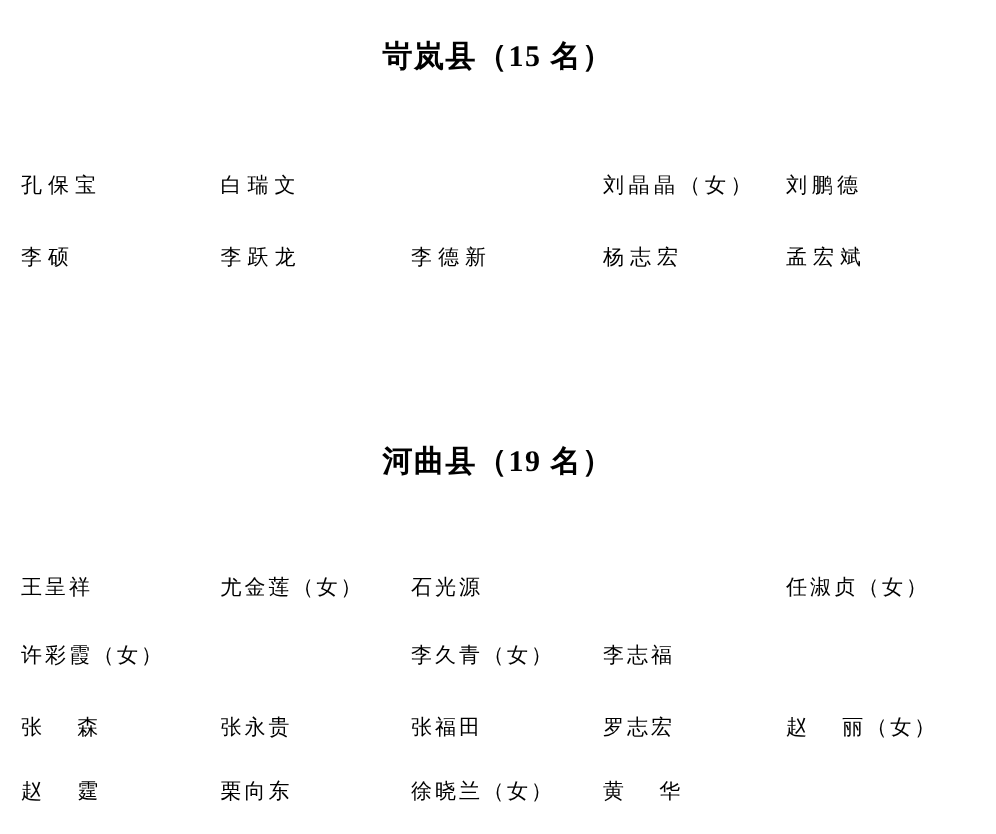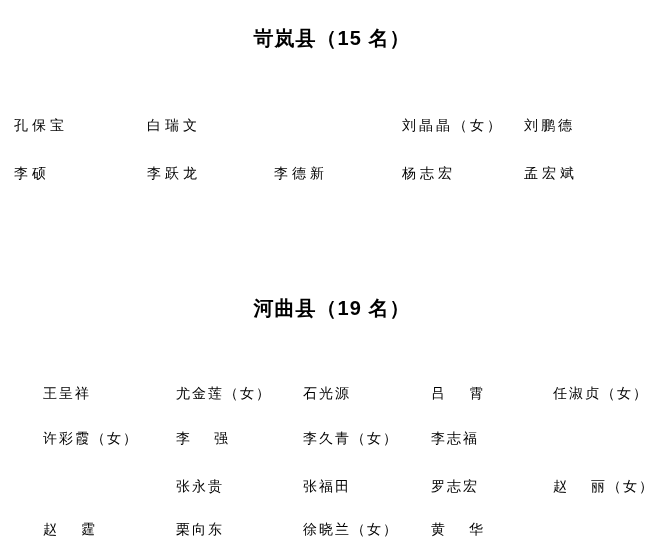--- a/index.html
+++ b/index.html
@@ -6,21 +6,21 @@
     margin: 0;
     padding: 0;
     background: #ffffff;
   }
   .page {
     position: relative;
     width: 664px;
     height: 556px;
     background: #ffffff;
     color: #000000;
-    font-family: Liberation Sans, sans-serif;
+    font-family: Liberation Serif, serif;
     overflow: hidden;
   }
   .section-title {
     position: absolute;
     left: 0;
     right: 0;
     text-align: center;
     font-size: 20px;
     font-weight: bold;
     line-height: 22px;
@@ -42,21 +42,21 @@
   }
   
   .c1 { left: 14px; }
   .c2 { left: 147px; text-align: right; }
   .c3 { left: 274px; }
   .c4 { left: 402px; }
   .c5 { left: 524px; }
   
   .s1 .cell { letter-spacing: 4px; }
   .s1 .cell.tight { letter-spacing: 3px; }
-  .s2 .cell { letter-spacing: 2px; margin-left: 29px; }
+  .s2 .cell { letter-spacing: 2px; }
 </style>
 </head>
 <body>
 
 <div class="page">
 
   <div class="section-title" style="top:27px">岢岚县（15 名）</div>
 
   <div class="row s1" style="top:114px">
     <span class="cell c1">孔保宝</span>
@@ -73,32 +73,31 @@
     <span class="cell c5">孟宏斌</span>
   </div>
 
 
   <div class="section-title" style="top:297px">河曲县（19 名）</div>
 
   <div class="row s2" style="top:382px">
     <span class="cell c1">王呈祥</span>
     <span class="cell c2">尤金莲（女）</span>
     <span class="cell c3">石光源</span>
-    <span class="cell c4">吕　 霄</span>
     <span class="cell c5">任淑贞（女）</span>
   </div>
 
   <div class="row s2" style="top:427px">
     <span class="cell c1">许彩霞（女）</span>
-    <span class="cell c2">李　 强</span>
     <span class="cell c3">李久青（女）</span>
     <span class="cell c4">李志福</span>
   </div>
 
   <div class="row s2" style="top:475px">
+    <span class="cell c1">张　 森</span>
     <span class="cell c2">张永贵</span>
     <span class="cell c3">张福田</span>
     <span class="cell c4">罗志宏</span>
     <span class="cell c5">赵　 丽（女）</span>
   </div>
 
   <div class="row s2" style="top:518px">
     <span class="cell c1">赵　 霆</span>
     <span class="cell c2">栗向东</span>
     <span class="cell c3">徐晓兰（女）</span>

